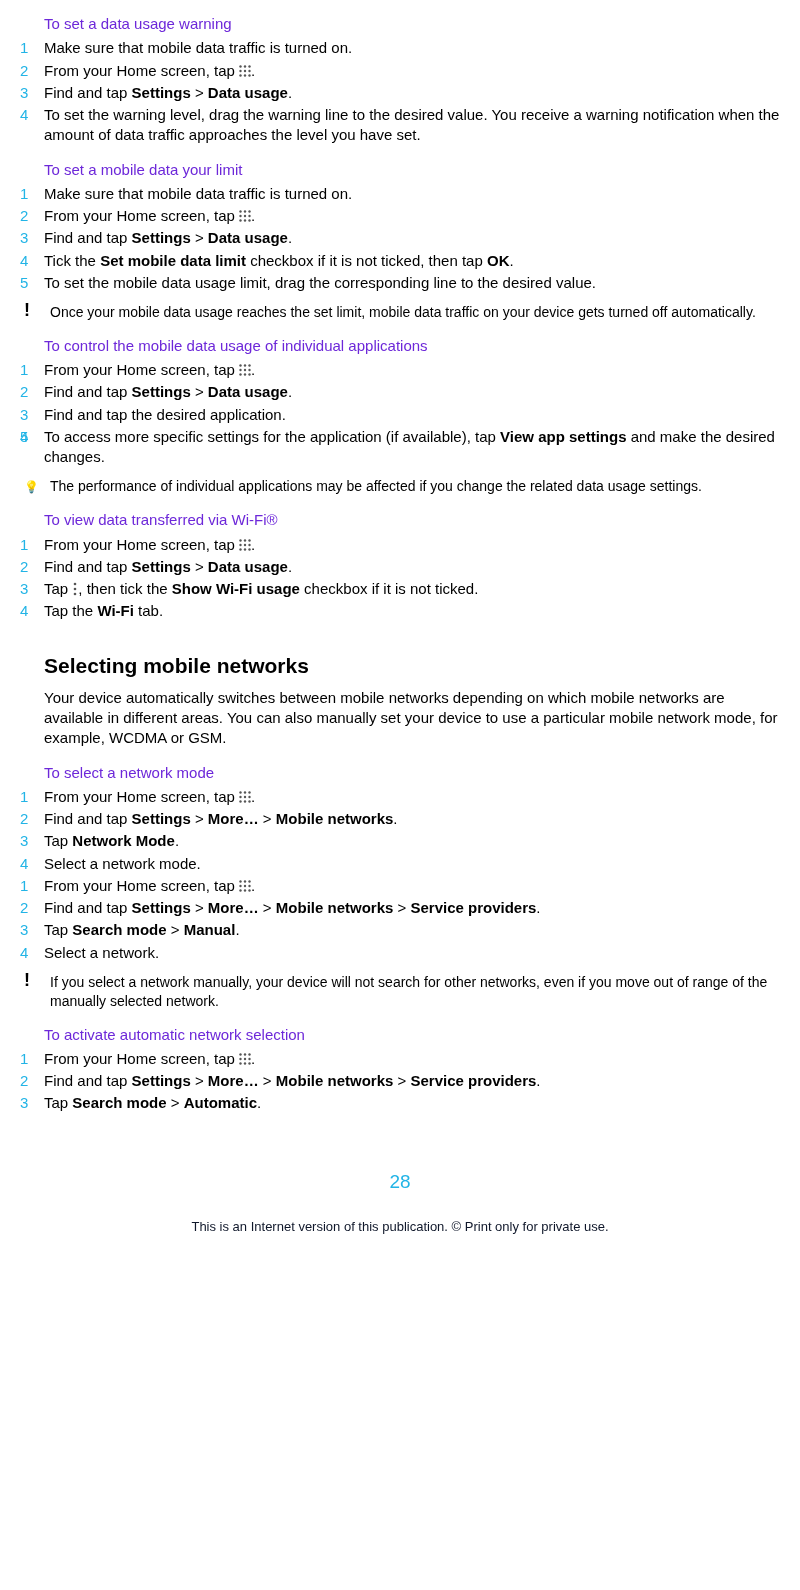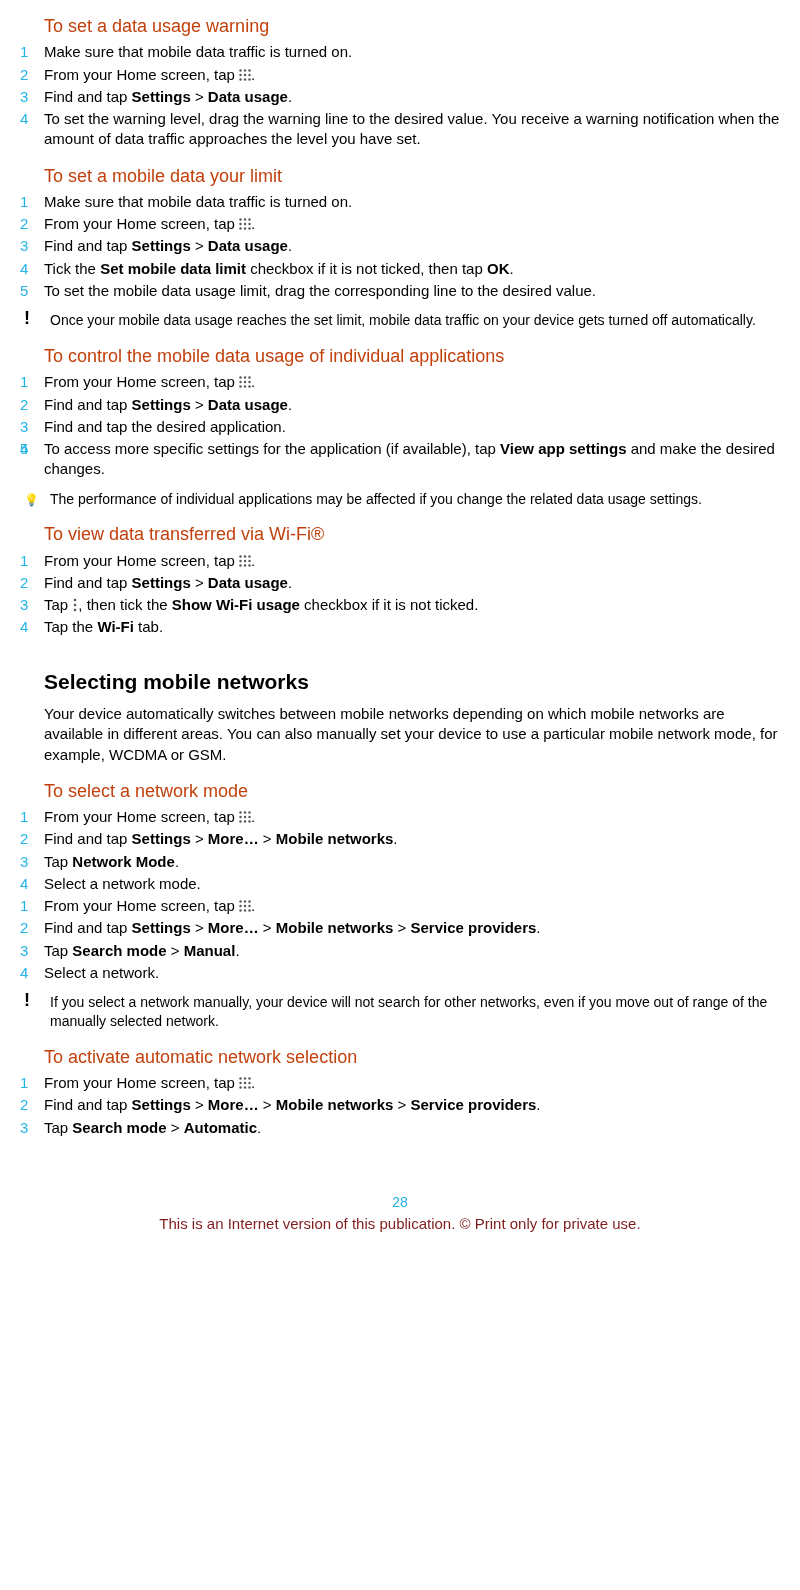--- a/index.html
+++ b/index.html
@@ -8,22 +8,22 @@
     color: #000;
     margin: 0;
     padding: 0;
     width: 800px;
     line-height: 1.35;
   }
   .page {
     padding: 0 20px 15px 20px;
   }
   .section-heading {
-    color: #c2410c;
-    font-size: 18px;
+    color: #6d28d9;
+    font-size: 15px;
     margin: 14px 0 4px 24px;
   }
   .big-heading {
     font-size: 21px;
     font-weight: bold;
     margin: 30px 0 8px 24px;
   }
   .intro {
     margin: 0 0 10px 24px;
   }
@@ -76,28 +76,28 @@
     display: inline-block;
     width: 6px;
     height: 14px;
     vertical-align: -2px;
   }
   .menu-dots-icon svg { display: block; }
   b { font-weight: bold; }
   .page-num {
     text-align: center;
     color: #22b4e6;
-    font-size: 14px;
+    font-size: 19px;
     margin-top: 55px;
   }
   .footer {
     text-align: center;
-    color: #7f1d1d;
-    font-size: 15px;
-    margin: 2px 0 10px 0;
+    color: #0f172a;
+    font-size: 13px;
+    margin: 24px 0 10px 0;
   }
 </style>
 </head>
 <body>
 
 <div class="page">
 
   <div class="section-heading">To set a data usage warning</div>
   <ol class="steps">
       <li><span class="num">1</span><span>Make sure that mobile data traffic is turned on.</span></li>

